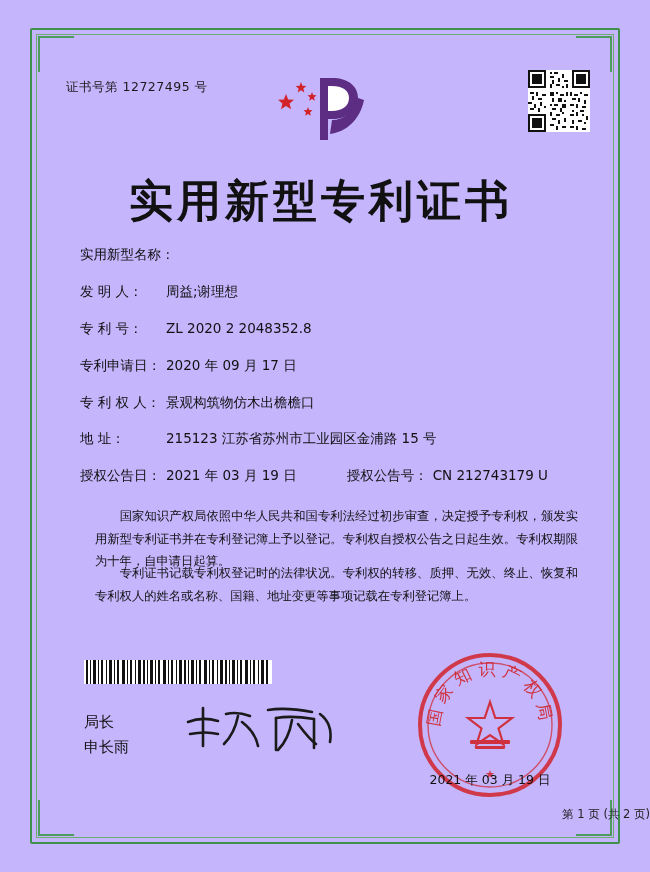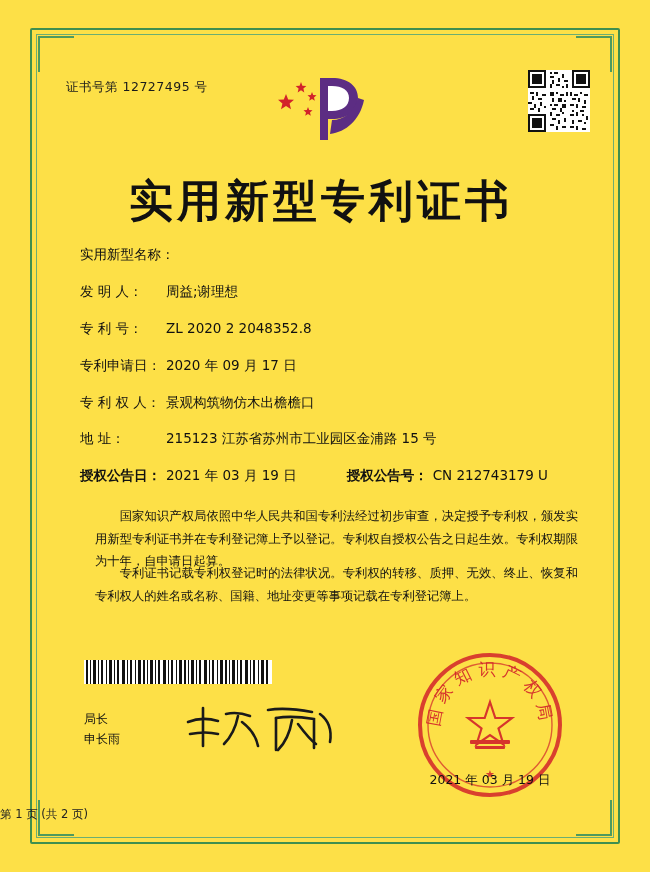--- a/index.html
+++ b/index.html
@@ -6,21 +6,21 @@
   body{
     width:650px;height:872px;
     background:#ffffff;
     font-family:"DejaVu Sans","Liberation Sans",sans-serif;
     color:#111;
     position:relative;
     overflow:hidden;
   }
   .page{
     position:absolute;inset:0;
-    background:#fde047;
+    background:#c4b5fd;
   }
   
   .border-outer{
     position:absolute;
     left:30px;top:28px;right:30px;bottom:28px;
     border:2px solid #3f8f4f;
     border-radius:2px;
   }
   .border-inner{
     position:absolute;
@@ -84,21 +84,21 @@
   }
   .fvalue{
     flex:1 1 auto;
   }
   .frow.dual .half{
     display:flex;
     align-items:baseline;
     flex:0 0 auto;
   }
   .frow.dual .half.second{margin-left:50px;justify-content:space-between;}
-  .frow.dual .flabel{width:86px;flex:0 0 86px;font-weight:bold;}
+  .frow.dual .flabel{width:86px;flex:0 0 86px;}
 
   .para{
     position:absolute;
     left:80px;right:72px;
     font-size:12.3px;
     line-height:1.85;
     text-align:justify;
     color:#111;
     margin-left:15px;
   }
@@ -107,21 +107,21 @@
   .indent{display:inline-block;width:2em;}
 
   .barcode{
     position:absolute;
     left:84px;top:660px;
     width:188px;height:24px;
   }
   .sig-block{
     position:absolute;
     left:84px;top:710px;
-    font-size:12px;
+    font-size:15px;
     line-height:1.65;
   }
   .signature{
     position:absolute;
     left:180px;top:700px;
     width:160px;height:60px;
   }
   .seal{
     position:absolute;
     right:85px;top:650px;
@@ -131,21 +131,21 @@
     position:absolute;
     right:85px;top:772px;
     width:150px;
     text-align:center;
     font-size:12.5px;
     color:#111;
   }
   .footer{
     position:absolute;
     left:0;right:0;bottom:50px;
-    text-align:left;
+    text-align:right;
     font-size:11.5px;
     color:#222;
   }
 </style>
 </head>
 <body>
 
 <div class="page">
 
   <div class="border-outer"></div>

